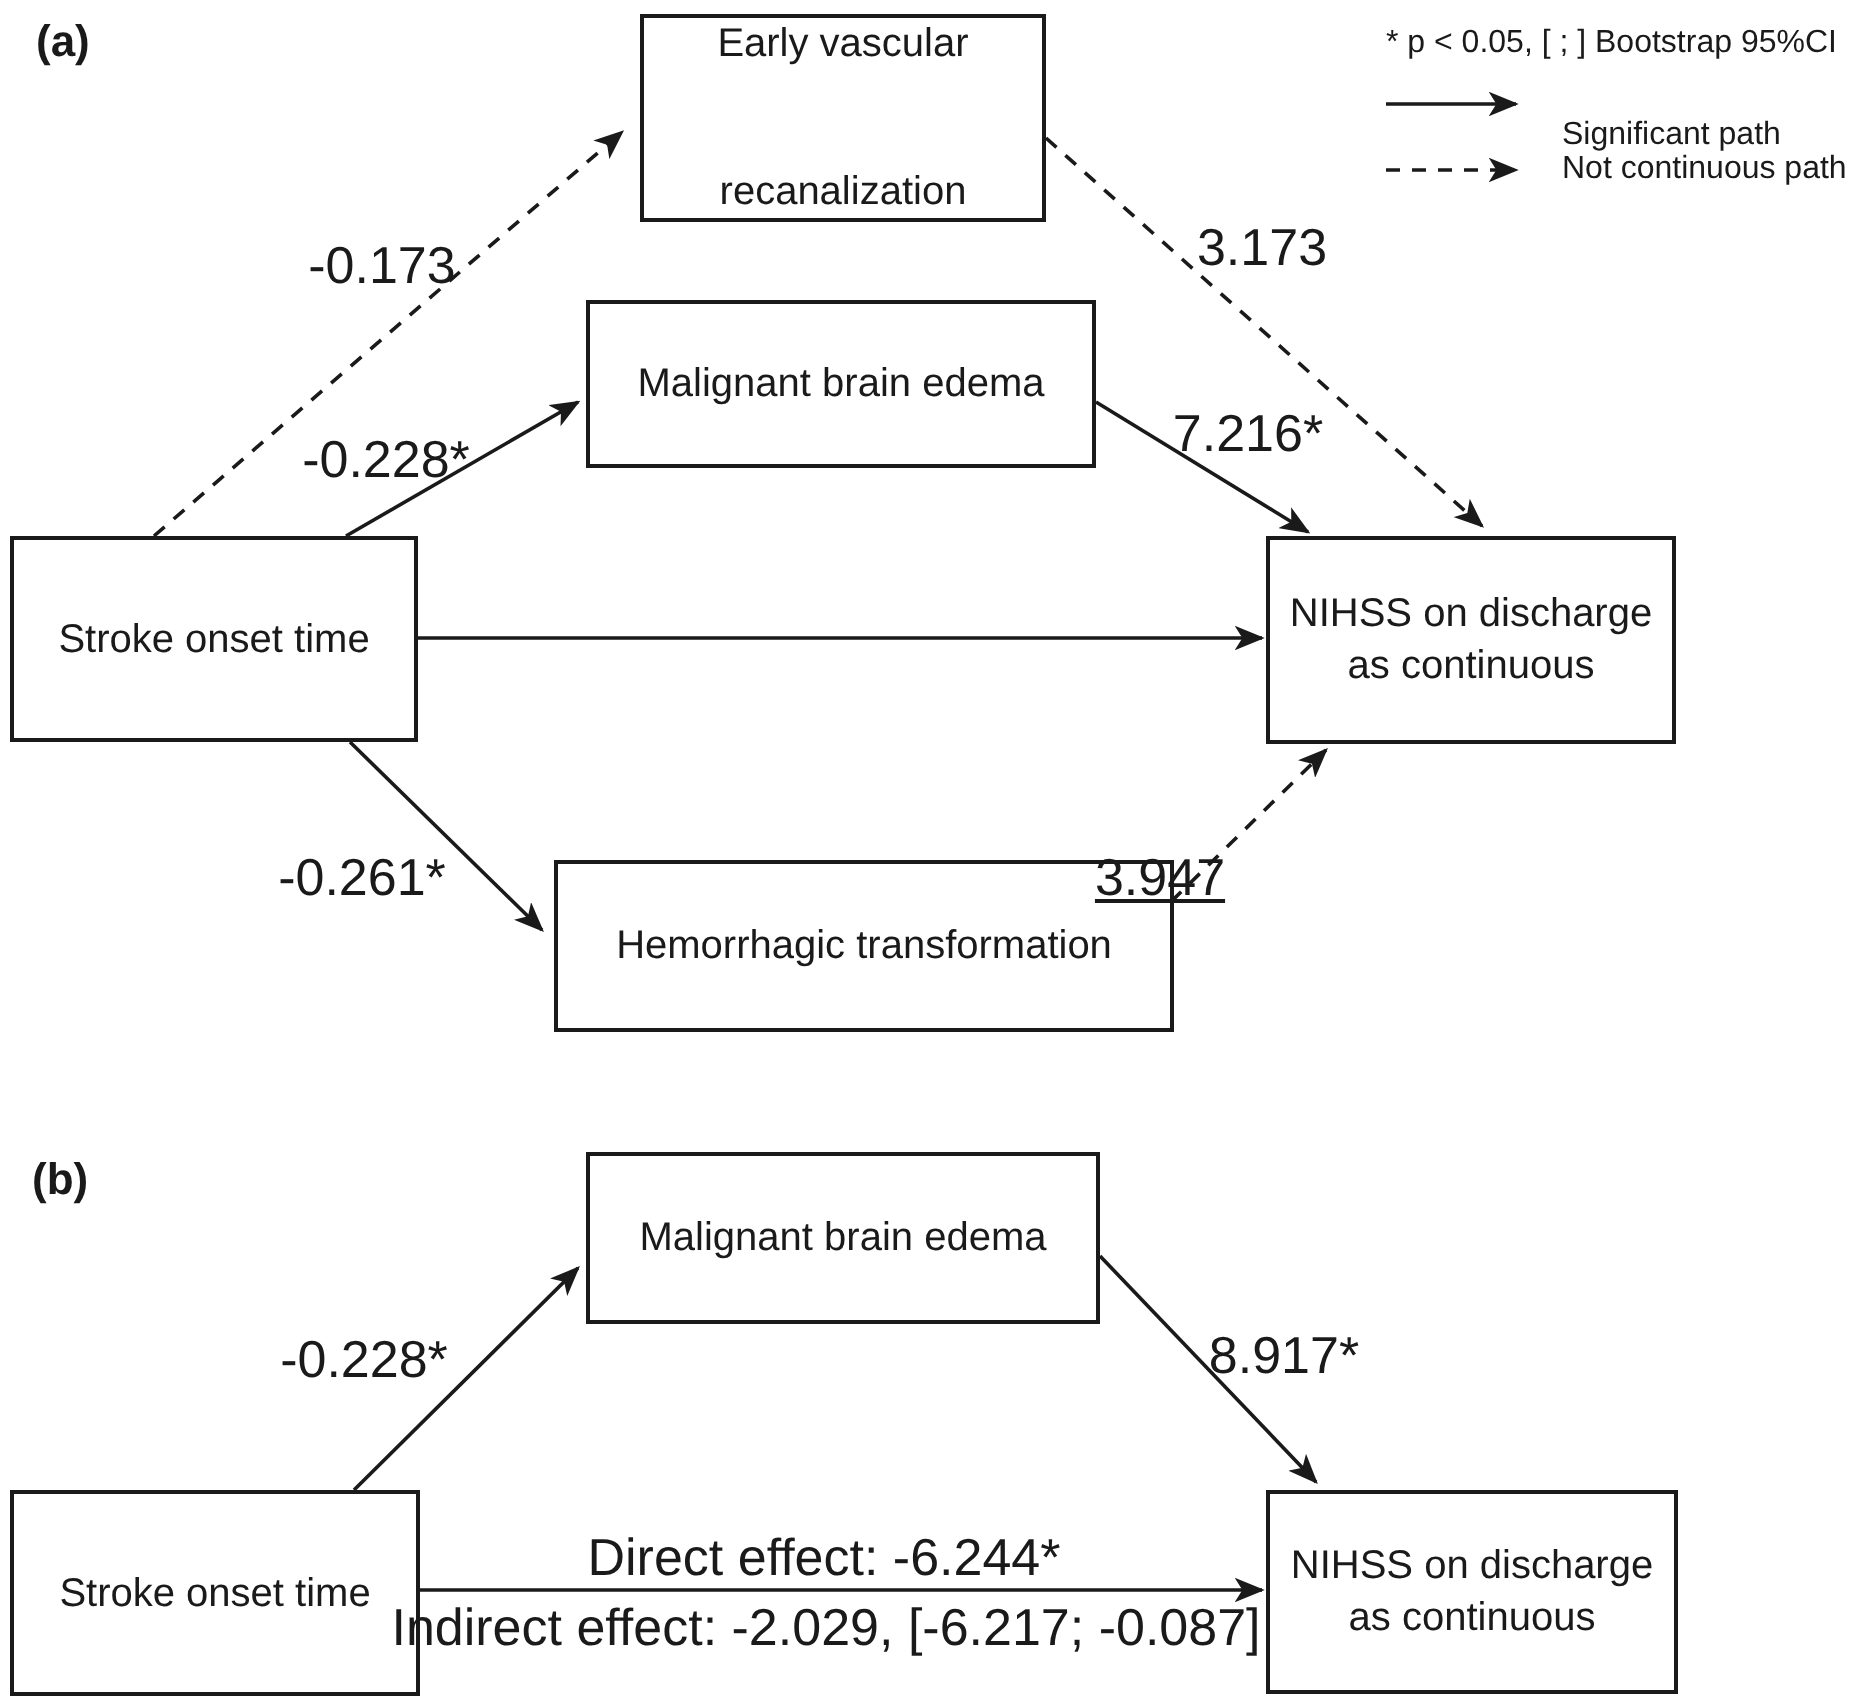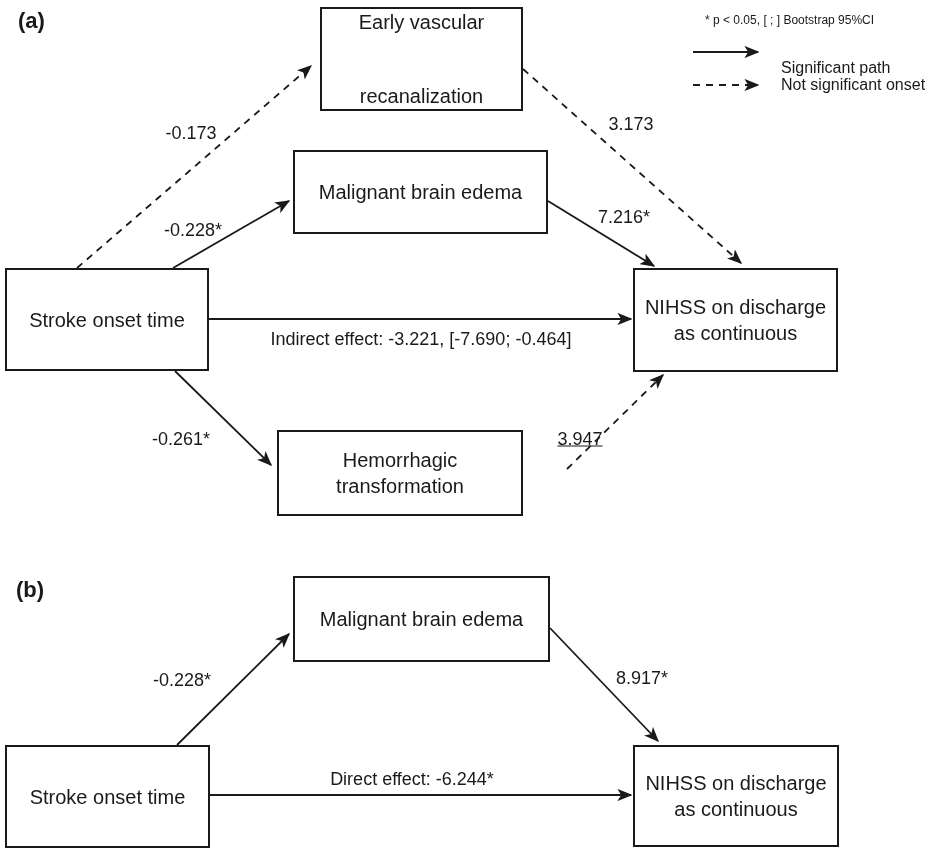--- a/index.html
+++ b/index.html
@@ -22,33 +22,32 @@
     flex-direction: column;
     align-items: center;
     justify-content: center;
     text-align: center;
     font-size: 20px;
     line-height: 1.3;
   }
   .plabel {
     position: absolute;
     transform: translate(-50%, -50%);
-    font-size: 18px;
+    font-size: 26px;
     white-space: nowrap;
   }
   .panel-letter {
     position: absolute;
     font-weight: bold;
     font-size: 22px;
   }
   .legend-note {
     position: absolute;
-    font-size: 12px;
+    font-size: 16px;
     white-space: nowrap;
-    margin-left: 12px;
   }
   .legend-label {
     position: absolute;
     transform: translateY(-50%);
     font-size: 16px;
     white-space: nowrap;
   }
 </style>
 </head>
 <body>
@@ -76,56 +75,56 @@
 
     <line x1="693" y1="52" x2="758" y2="52" stroke="#1a1a1a" stroke-width="1.8" marker-end="url(#ah)"></line>
     <line x1="693" y1="85" x2="758" y2="85" stroke="#1a1a1a" stroke-width="1.8" stroke-dasharray="7 6" marker-end="url(#ah)"></line>
   </svg>
 
   <div class="panel-letter" style="left:18px; top:8px;">(a)</div>
   <div class="panel-letter" style="left:16px; top:577px;">(b)</div>
 
   <div class="legend-note" style="left:693px; top:13px;">* p &lt; 0.05, [ ; ] Bootstrap 95%CI</div>
   <div class="legend-label" style="left:781px; top:68px;">Significant path</div>
-  <div class="legend-label" style="left:781px; top:85px;">Not significant onset</div>
+  <div class="legend-label" style="left:781px; top:85px;">Not continuous path</div>
 
   <div class="box" style="left:320px; top:7px; width:203px; height:104px;justify-content:space-between;">
     <span>Early vascular</span>
     <span>recanalization</span>
   </div>
   <div class="box" style="left:293px; top:150px; width:255px; height:84px;">
     <span>Malignant brain edema</span>
   </div>
   <div class="box" style="left:5px; top:268px; width:204px; height:103px;">
     <span>Stroke onset time</span>
   </div>
   <div class="box" style="left:633px; top:268px; width:205px; height:104px;">
     <span>NIHSS on discharge</span>
     <span>as continuous</span>
   </div>
-  <div class="box" style="left:277px; top:430px; width:246px; height:86px;">
+  <div class="box" style="left:277px; top:430px; width:310px; height:86px;">
     <span>Hemorrhagic transformation</span>
   </div>
 
   <div class="plabel" style="left:191px; top:133px;">-0.173</div>
   <div class="plabel" style="left:193px; top:230px;">-0.228*</div>
   <div class="plabel" style="left:631px; top:124px;">3.173</div>
   <div class="plabel" style="left:624px; top:217px;">7.216*</div>
-  <div class="plabel" style="left:421px; top:339px;">Indirect effect: -3.221, [-7.690; -0.464]</div>
   <div class="plabel" style="left:181px; top:439px;text-align:center;">-0.261*</div>
   <div class="plabel" style="left:580px; top:439px;text-decoration:underline;">3.947</div>
 
   <div class="box" style="left:293px; top:576px; width:257px; height:86px;">
     <span>Malignant brain edema</span>
   </div>
   <div class="box" style="left:5px; top:745px; width:205px; height:103px;">
     <span>Stroke onset time</span>
   </div>
   <div class="box" style="left:633px; top:745px; width:206px; height:102px;">
     <span>NIHSS on discharge</span>
     <span>as continuous</span>
   </div>
 
   <div class="plabel" style="left:182px; top:680px;">-0.228*</div>
   <div class="plabel" style="left:642px; top:678px;">8.917*</div>
   <div class="plabel" style="left:412px; top:779px;text-align:right;">Direct effect: -6.244*</div>
+  <div class="plabel" style="left:413px; top:814px;">Indirect effect: -2.029, [-6.217; -0.087]</div>
 
 </div>
 
 </body></html>

